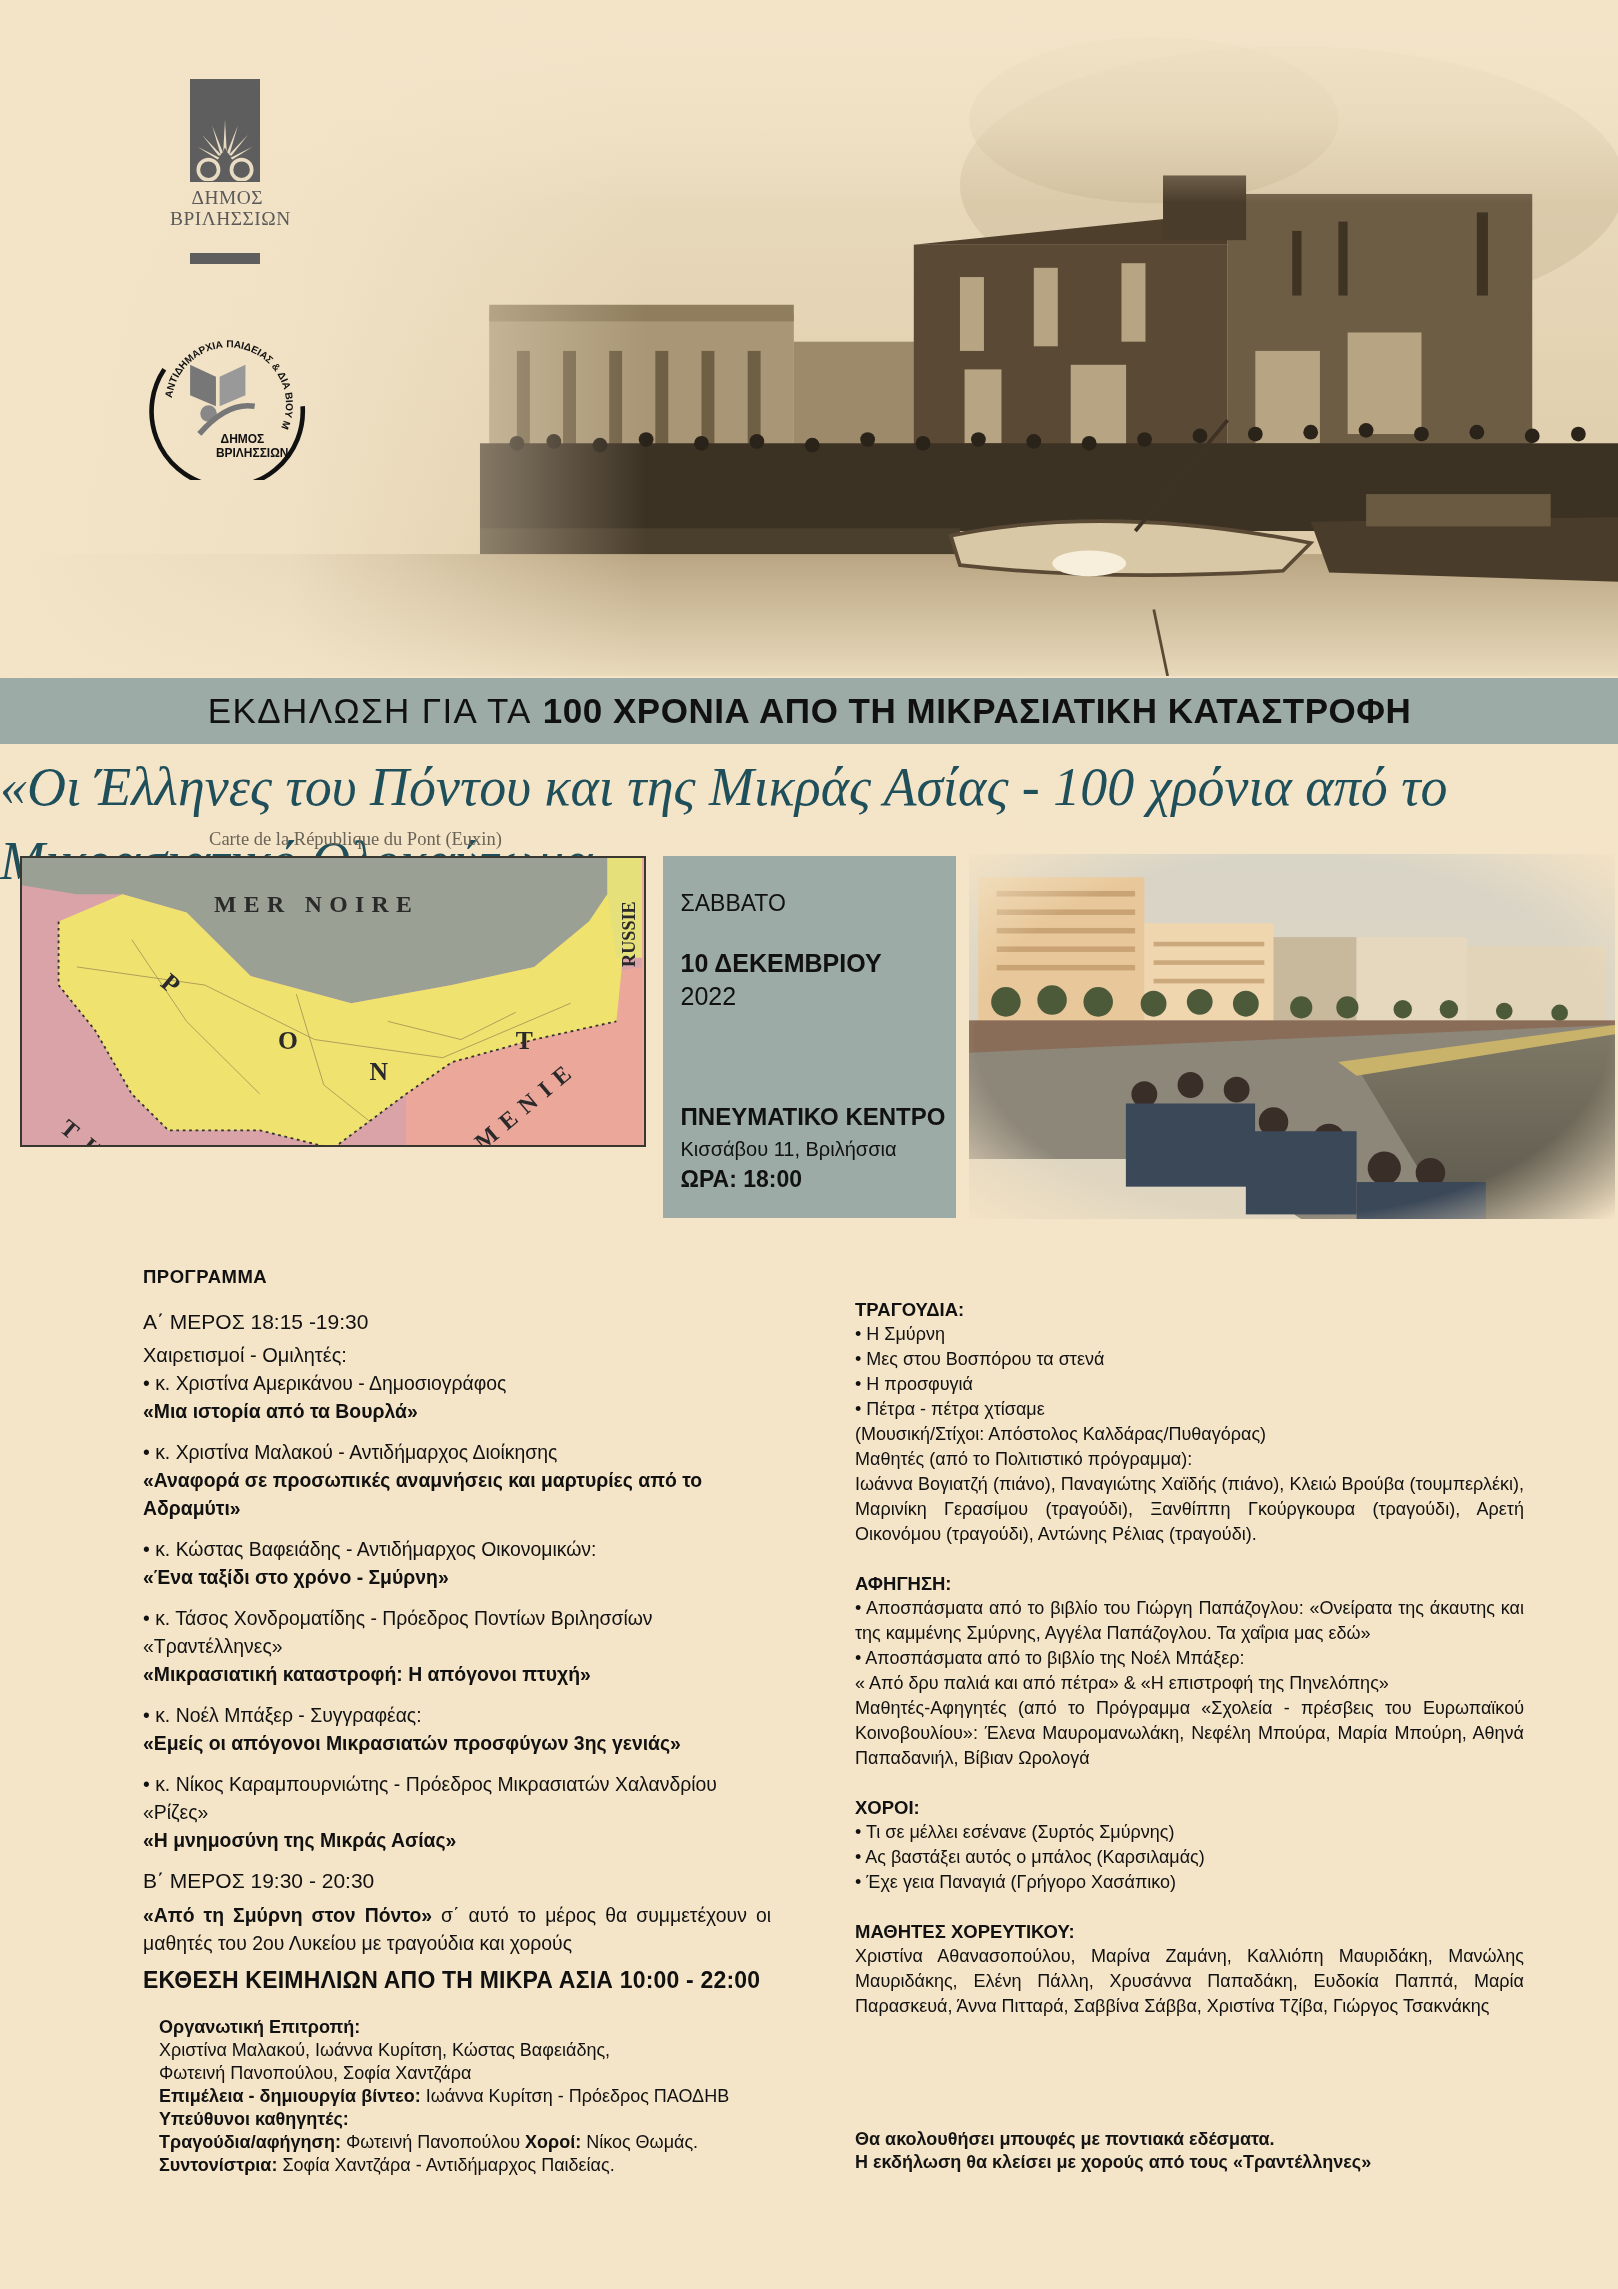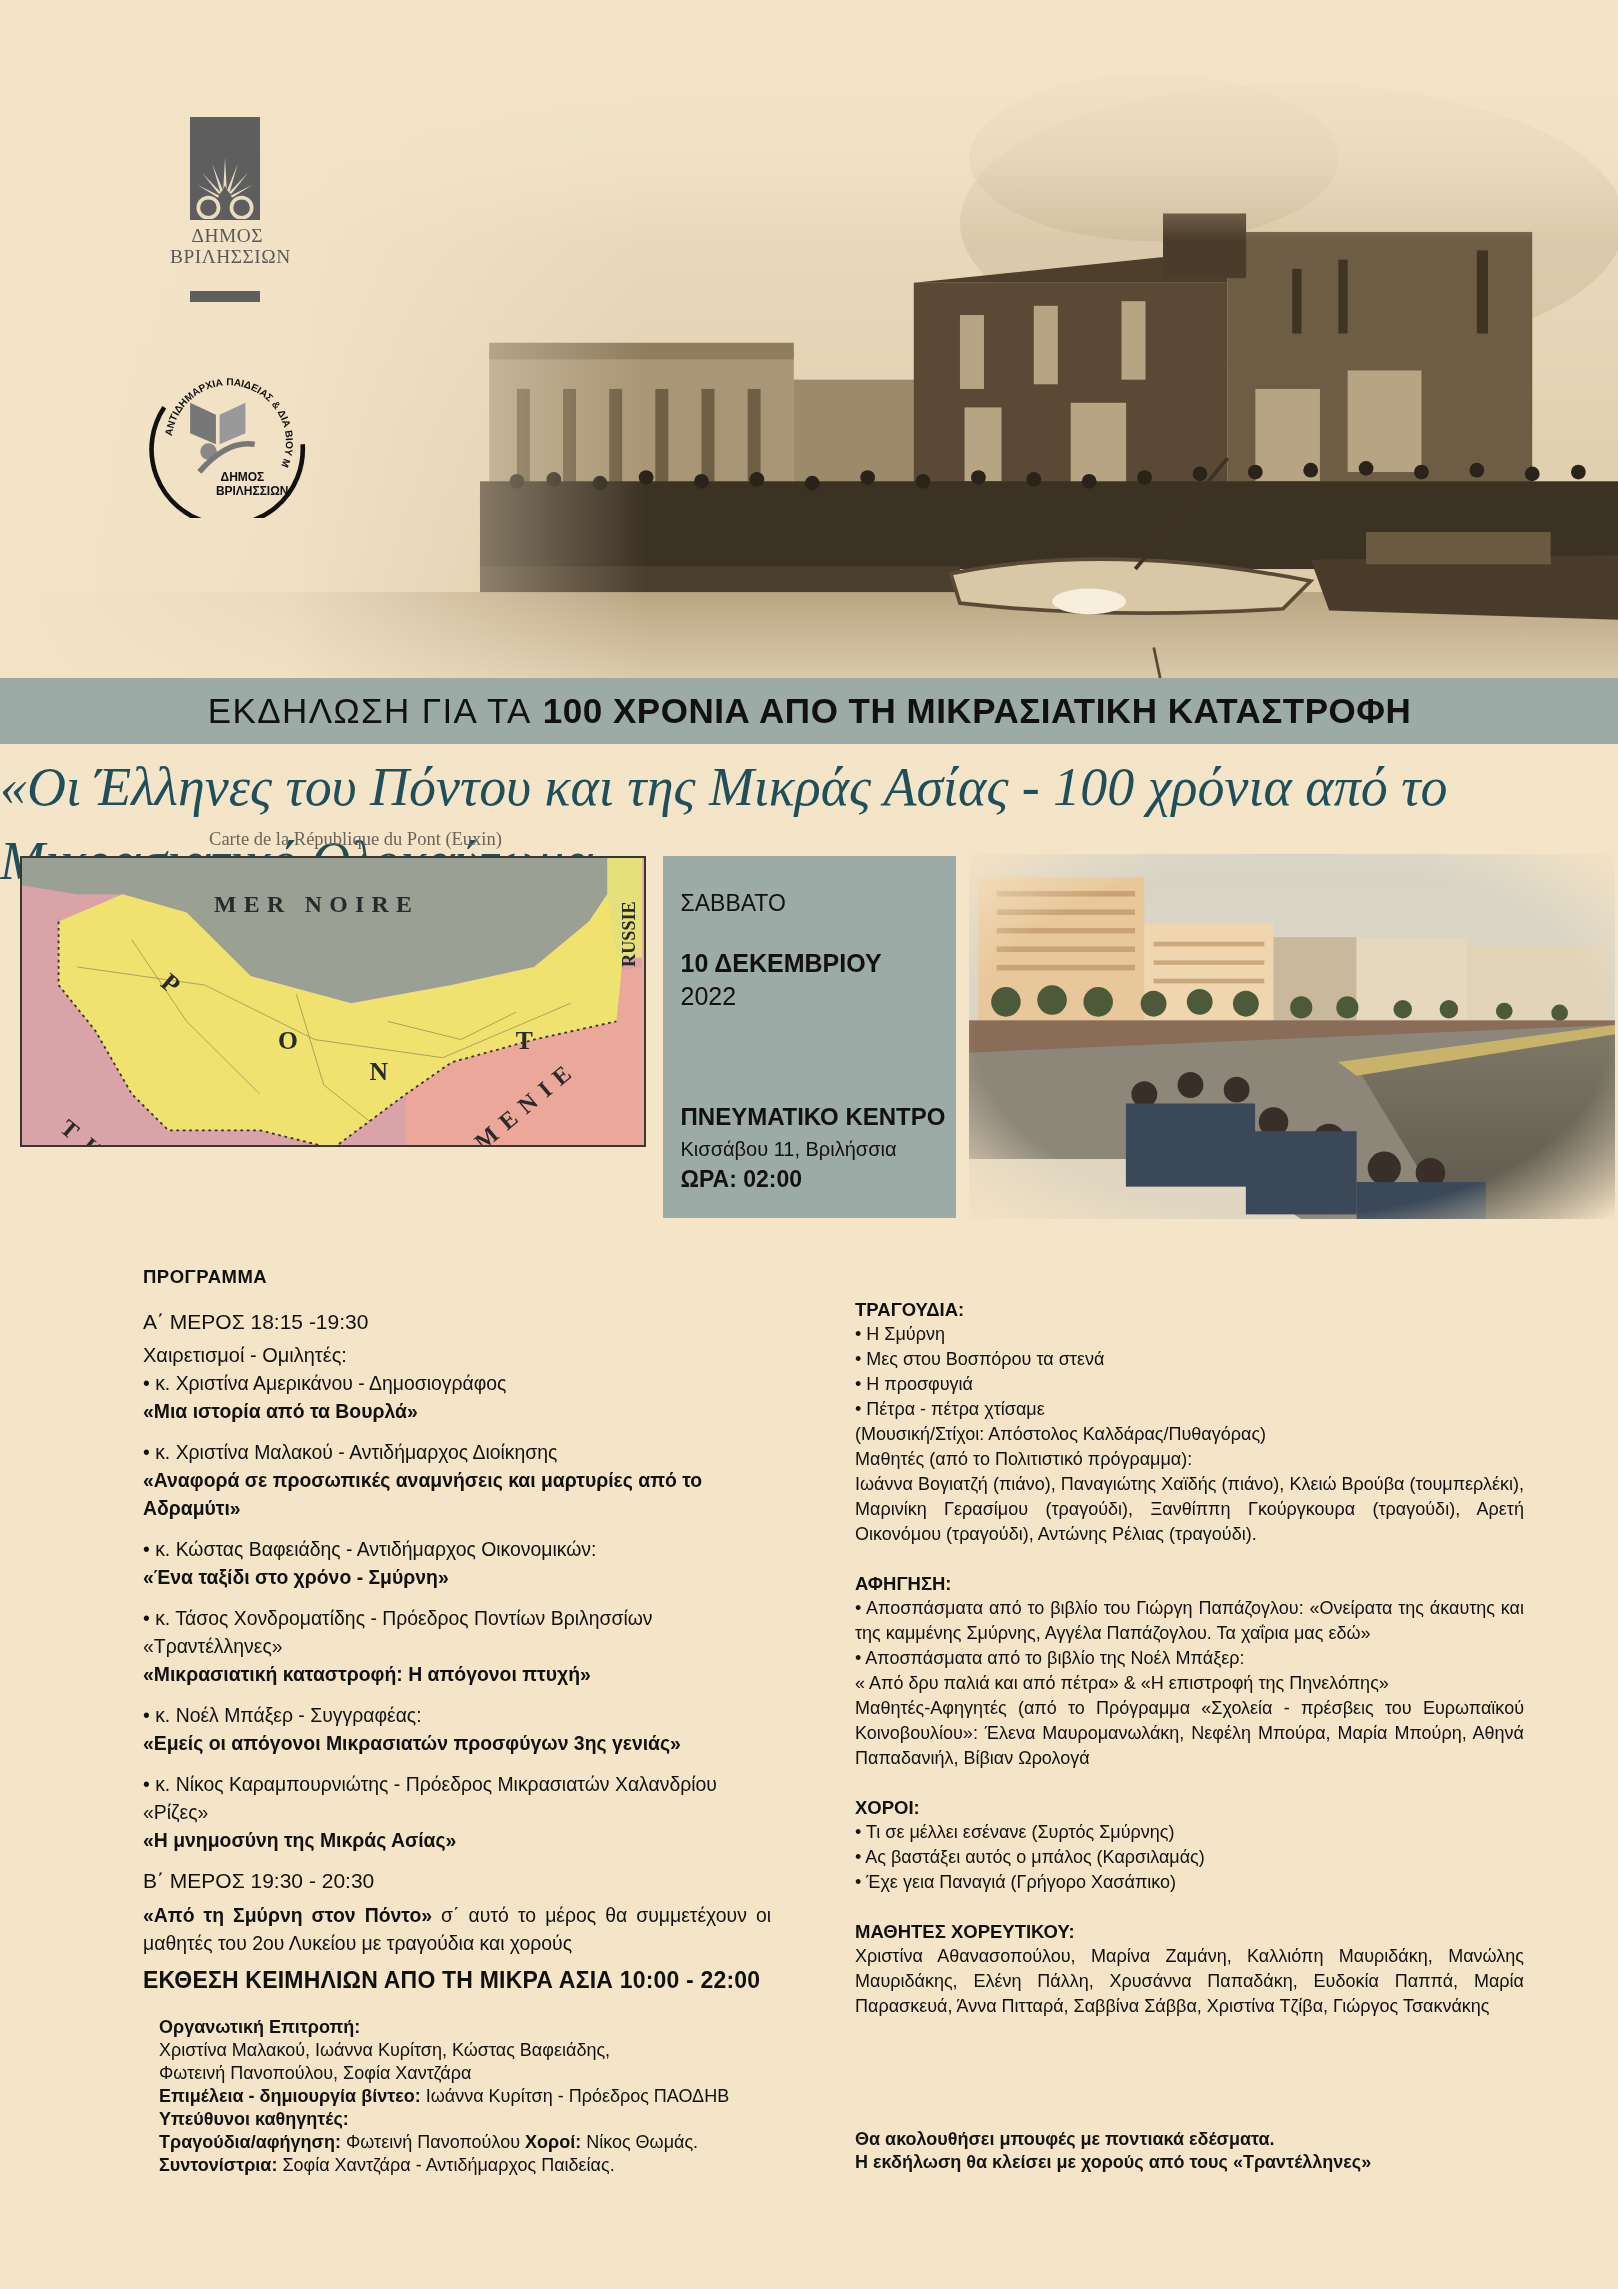--- a/index.html
+++ b/index.html
@@ -11,21 +11,20 @@
     position: relative;
     overflow: hidden;
   }
   .page { position: relative; width: 1619px; height: 2290px; background: linear-gradient(180deg,#f3e2c4 0%,#f5e5c8 40%,#f5e5c8 100%); }
 
   
   .hero {
     position: absolute; left: 0; top: 0; width: 1619px; height: 676px;
     background: linear-gradient(180deg,#efe0c4 0%,#eddcbc 30%,#e3cfaa 60%,#d8c39c 100%);
     overflow: hidden;
-    margin-top: 38px;
   }
   .hero-photo { position: absolute; left: 0; top: 0; width: 1619px; height: 676px; }
   .hero-fade-left {
     position: absolute; left: 0; top: 0; width: 646px; height: 676px;
     background: linear-gradient(90deg, rgba(243,228,200,1) 0%, rgba(243,228,200,.85) 45%, rgba(243,228,200,0) 100%);
   }
   .hero-fade-top {
     position: absolute; left: 0; top: 0; width: 1619px; height: 203px;
     background: linear-gradient(180deg, rgba(243,228,200,1) 0%, rgba(243,228,200,.6) 60%, rgba(243,228,200,0) 100%);
   }
@@ -268,21 +267,21 @@
   </div>
 
   <div class="info-box">
     <div class="info-day">ΣΑΒΒΑΤΟ</div>
     <div class="info-date">
       <b>10 ΔΕΚΕΜΒΡΙΟΥ</b>
       <span>2022</span>
     </div>
     <div class="info-venue">ΠΝΕΥΜΑΤΙΚΟ ΚΕΝΤΡΟ</div>
     <div class="info-address">Κισσάβου 11, Βριλήσσια</div>
-    <div class="info-time">ΩΡΑ: 02:00</div>
+    <div class="info-time">ΩΡΑ: 18:00</div>
   </div>
 
   <div class="photo-modern">
     <svg viewBox="0 0 700 395" width="646" height="365" preserveAspectRatio="none">
       <defs>
         <linearGradient id="sky2" x1="0" y1="0" x2="0" y2="1">
             <stop offset="0" stop-color="#d8d4c6"></stop>
             <stop offset="1" stop-color="#e0d6c0"></stop>
           </linearGradient>
         <linearGradient id="sea2" x1="0" y1="0" x2="0" y2="1">

